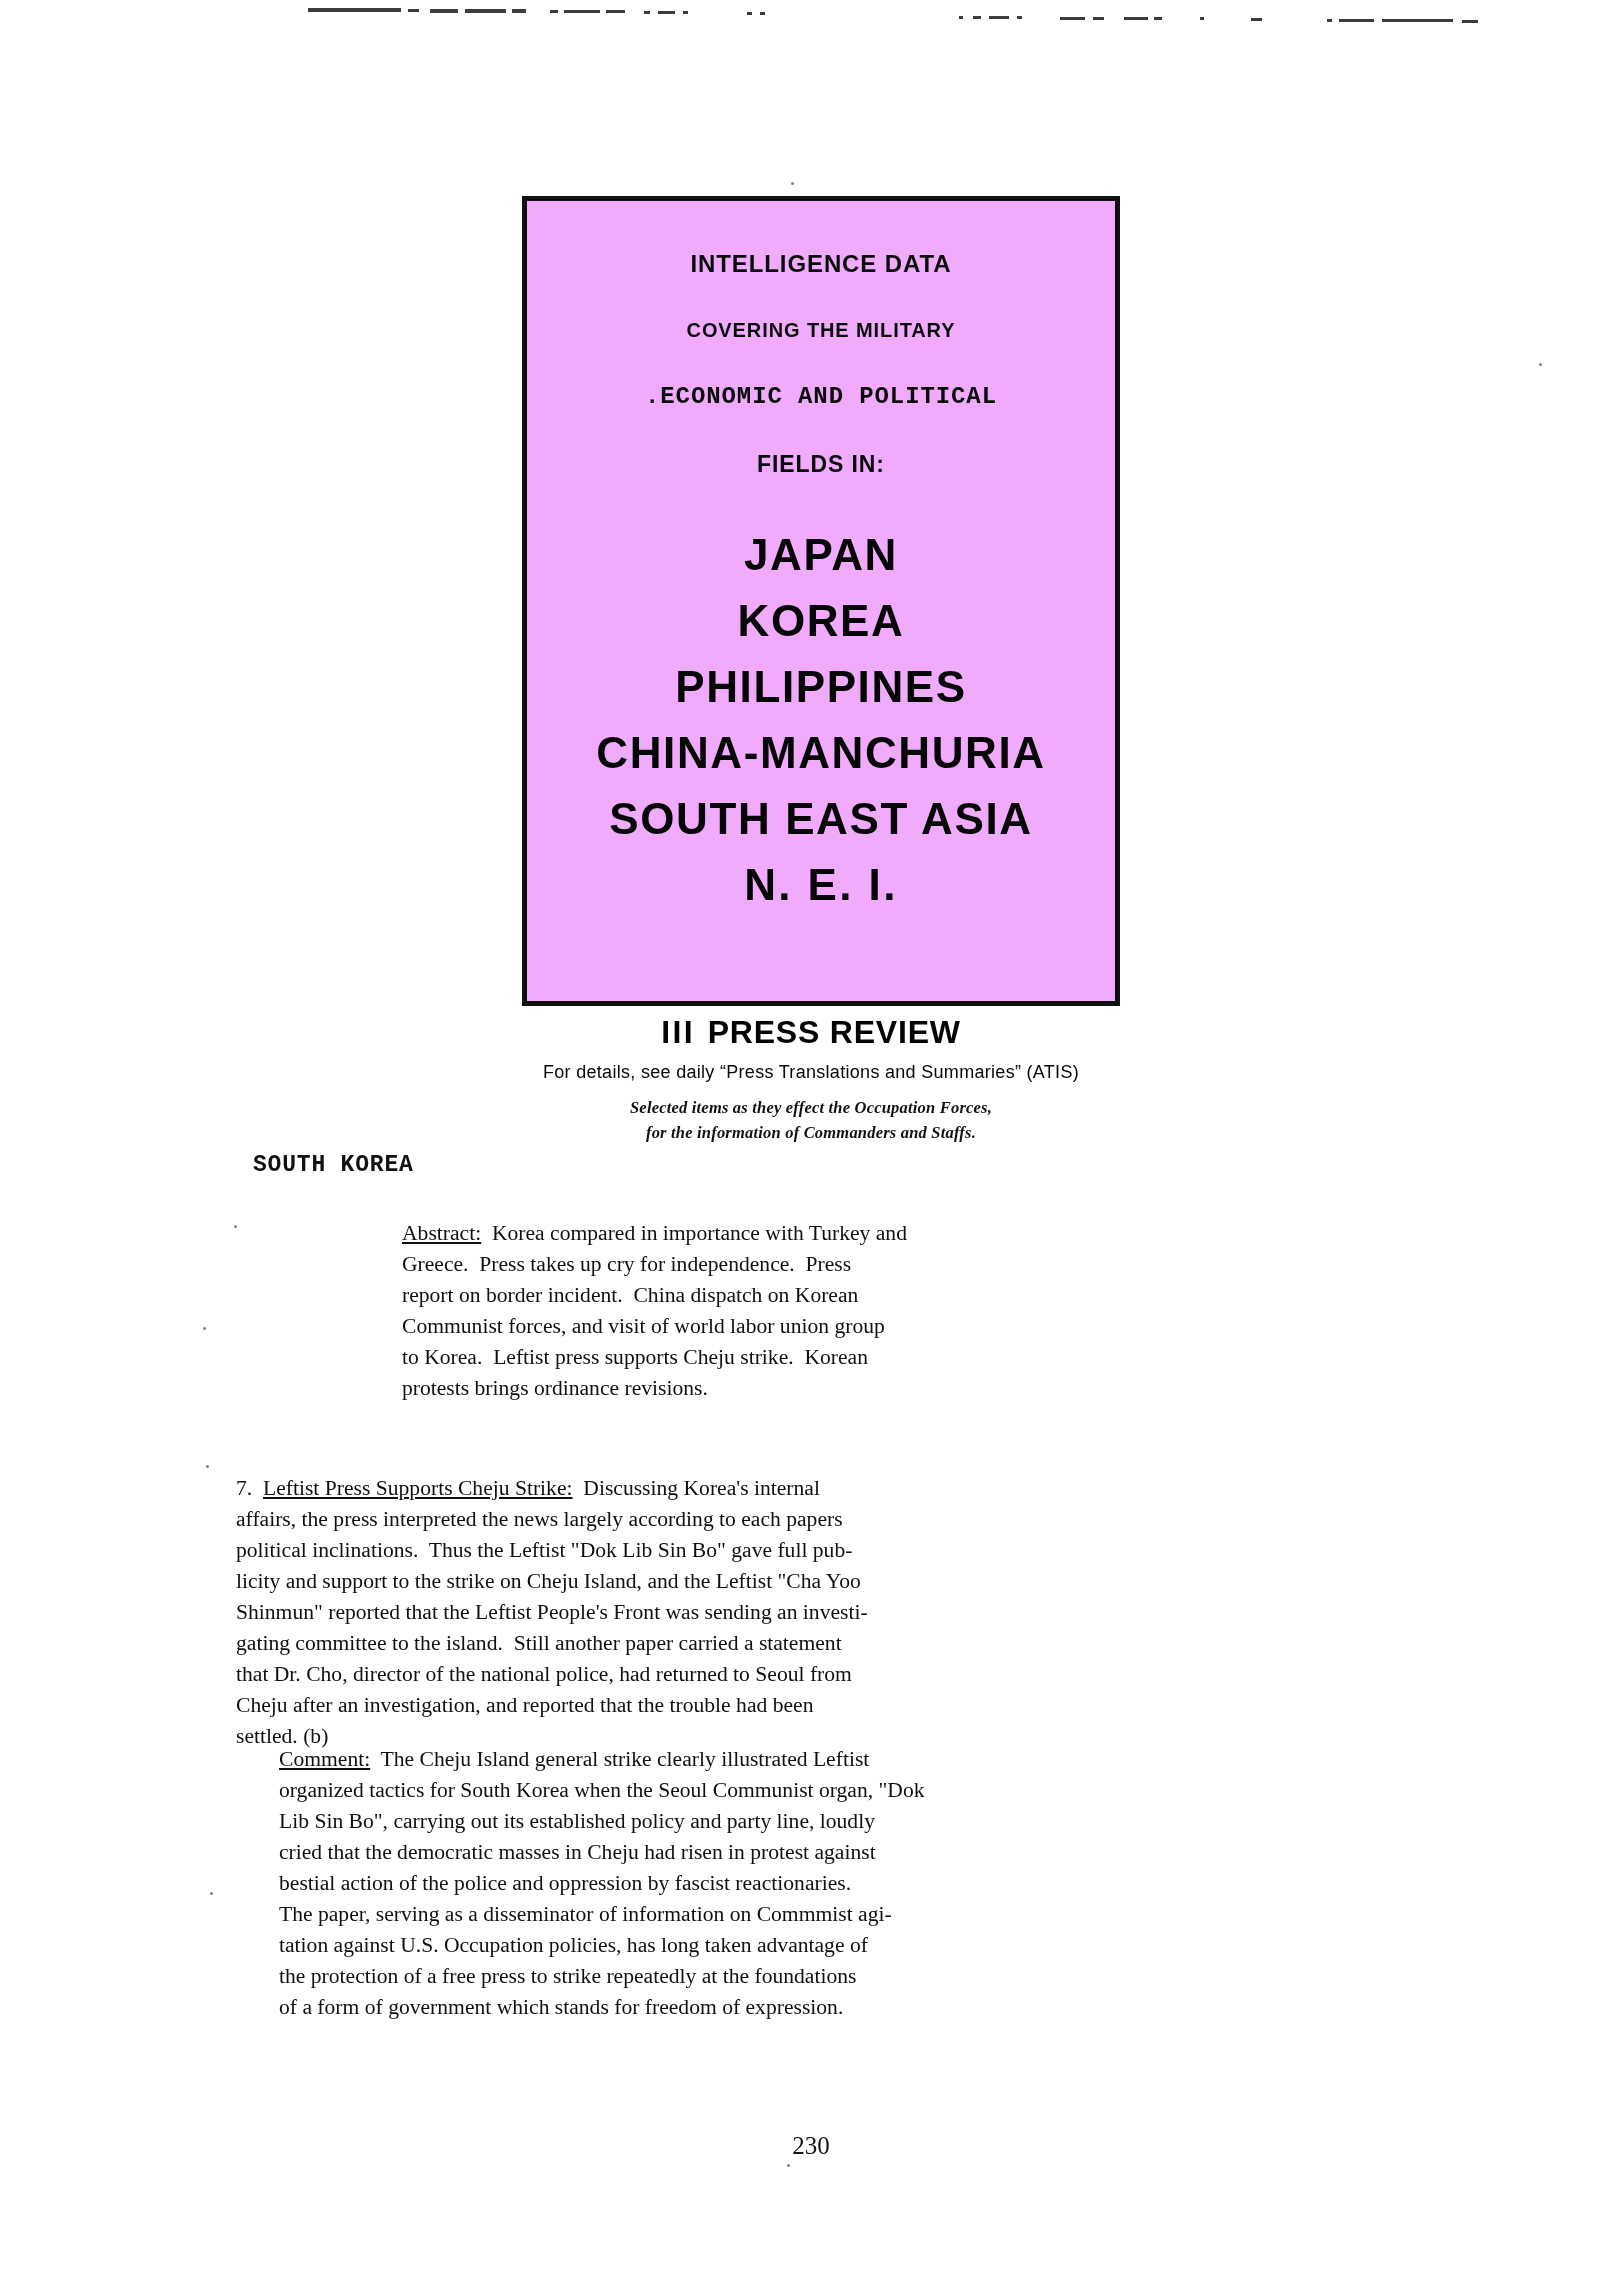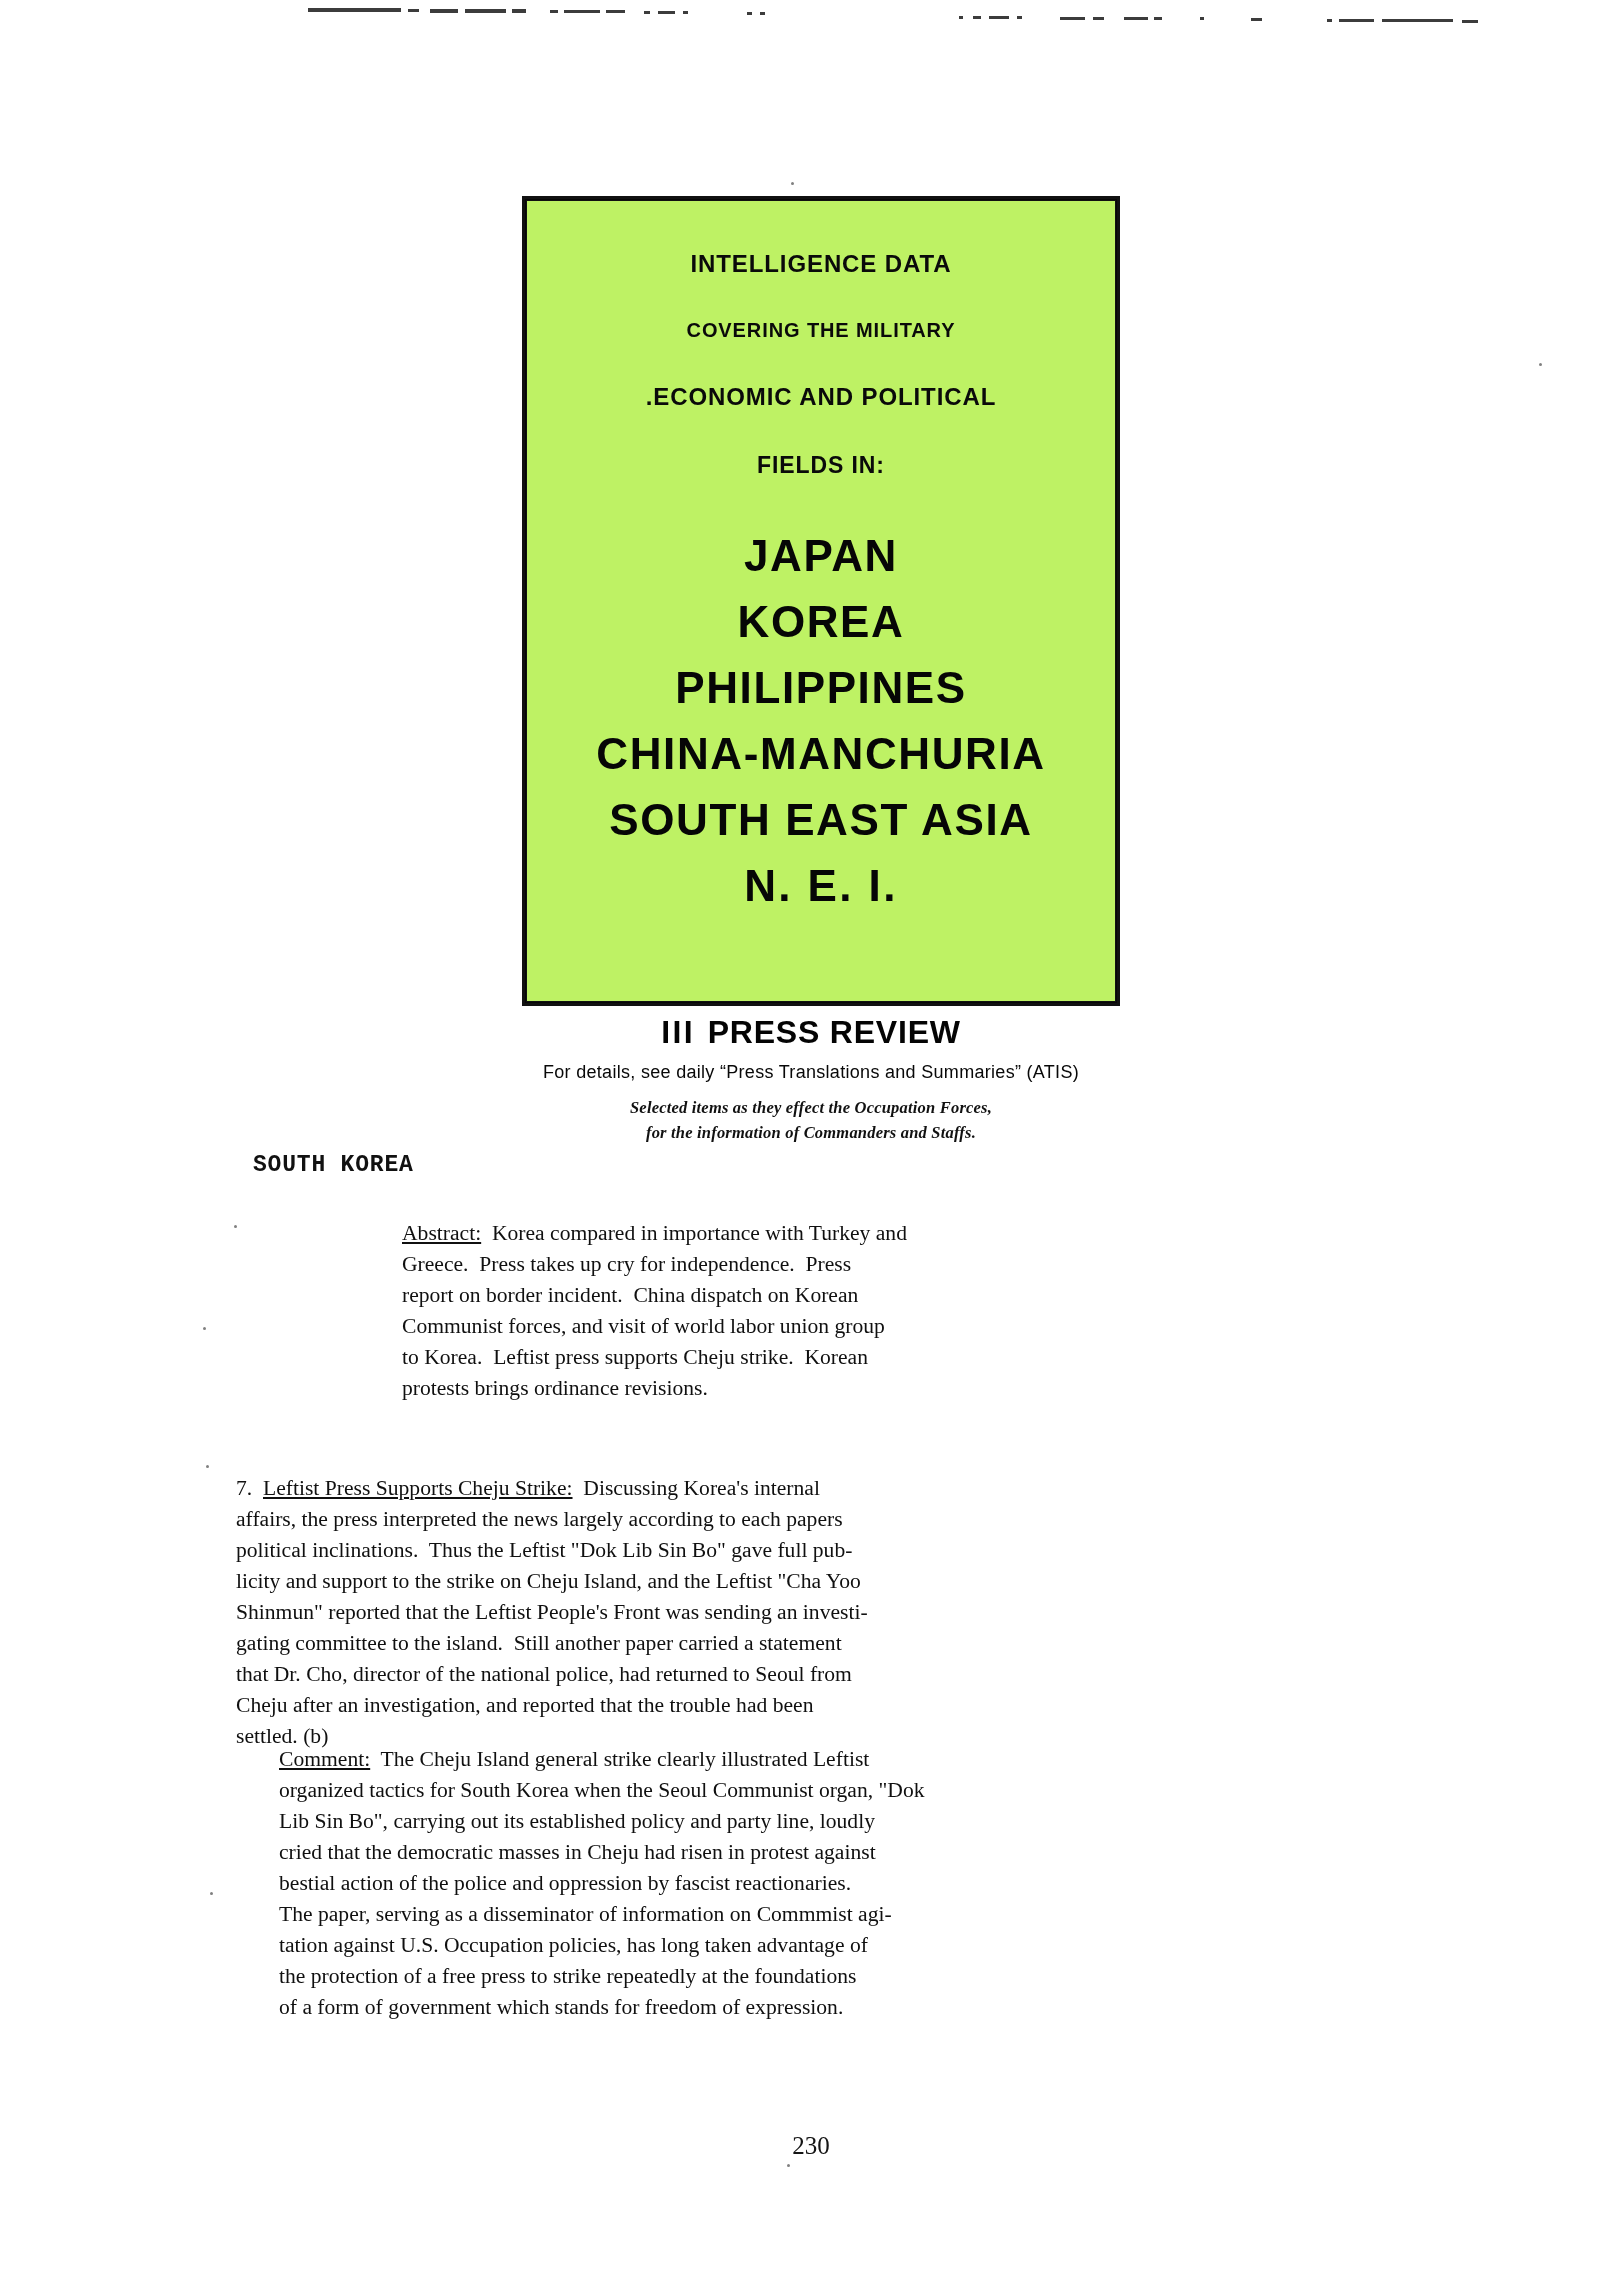--- a/index.html
+++ b/index.html
@@ -33,21 +33,21 @@
 
   
   .cover-box {
     position: absolute;
     left: 522px;
     top: 196px;
     width: 598px;
     height: 810px;
     border: 5.5px solid #111;
     box-sizing: border-box;
-    background: #bef264;
+    background: #f0abfc;
   }
   .cover-box::after{
     content:"";
     position:absolute;
     left:-2.4px; top:-2.4px; right:-2.4px; bottom:-2.4px;
     border:1.6px solid rgba(0,0,0,.55);
     pointer-events:none;
   }
   .cover-inner {
     position: absolute;
@@ -56,21 +56,21 @@
     text-align: center;
   }
   .cover-line {
     font-family: "Liberation Sans", "DejaVu Sans", sans-serif;
     font-weight: 700;
     letter-spacing: 0.9px;
     color: #0a0a0a;
   }
   .lead-1 { font-size: 24px; margin-bottom: 41px; }
   .lead-2 { font-size: 20px; margin-bottom: 41px; }
-  .lead-3 { font-size: 24px; margin-bottom: 41px; }
+  .lead-3 { font-size: 24px; margin-bottom: 41px; font-family: Liberation Mono, monospace; }
   .lead-4 { font-size: 23px; margin-bottom: 55px; }
 
   .country {
     font-family: "Liberation Sans", "DejaVu Sans", sans-serif;
     font-weight: 700;
     font-size: 44px;
     letter-spacing: 1.6px;
     line-height: 1.0;
     margin-bottom: 22px;
     color: #060606;

